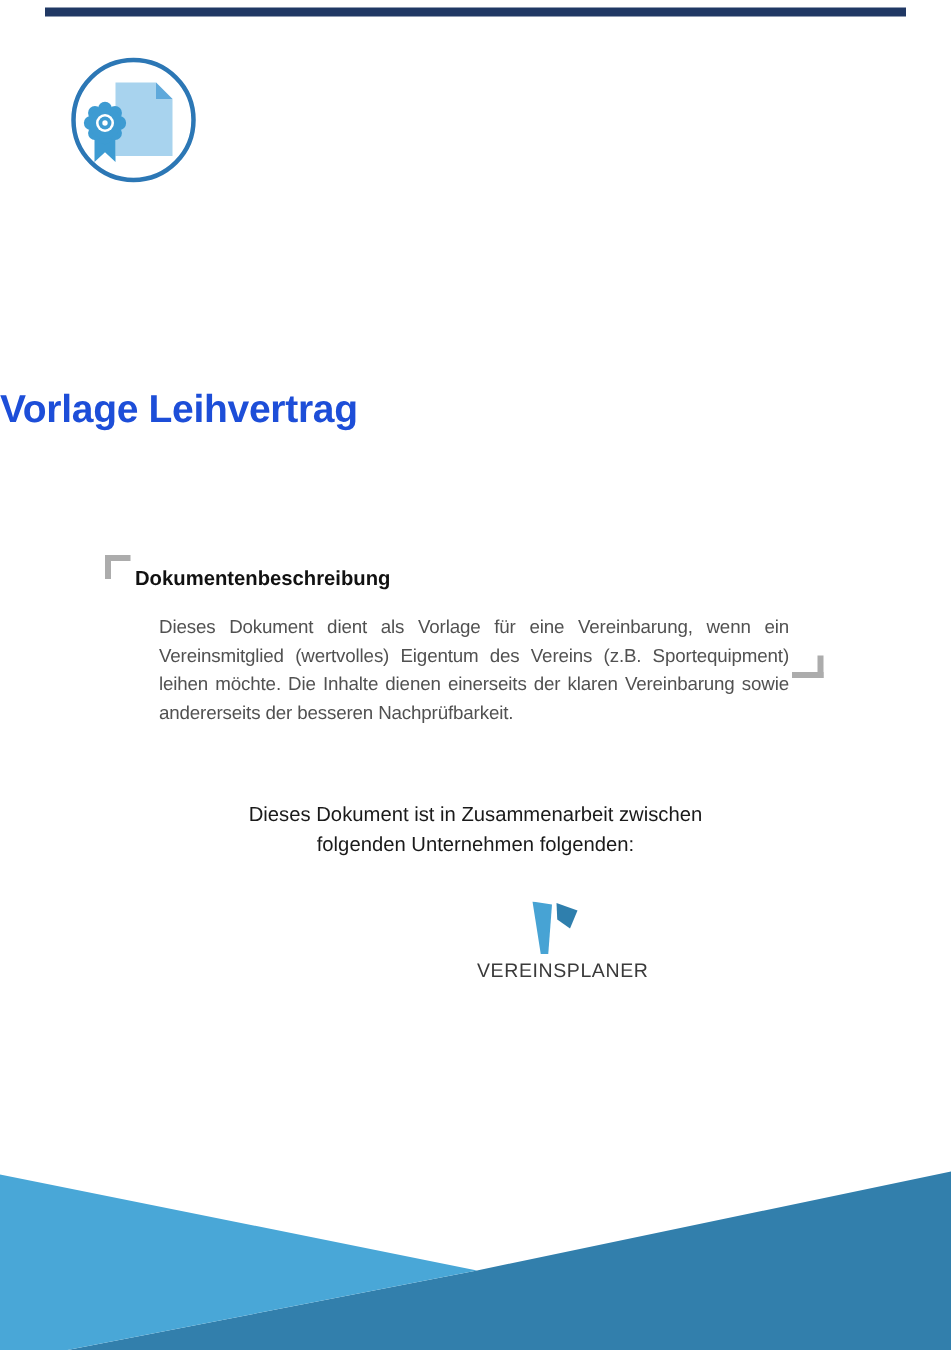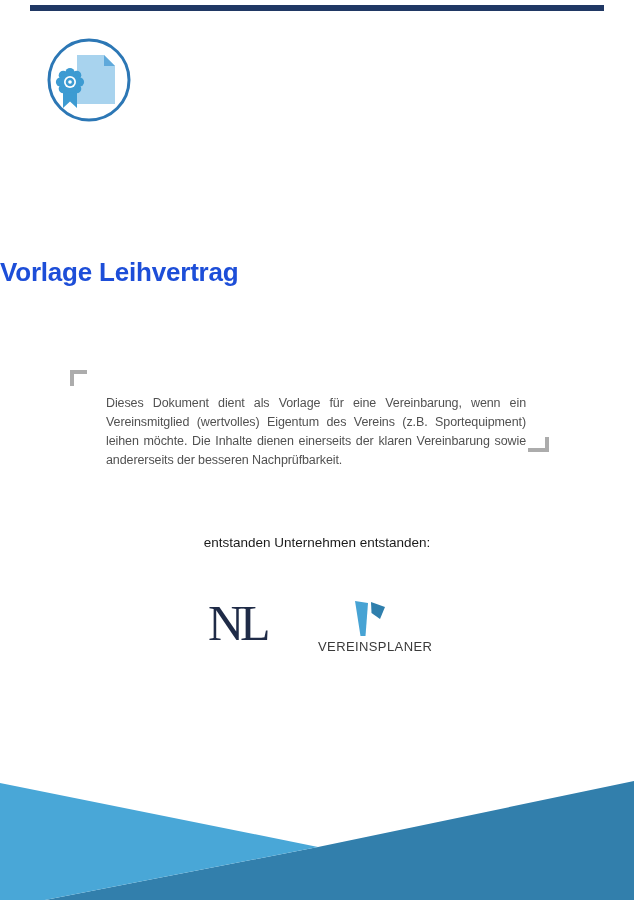--- a/index.html
+++ b/index.html
@@ -88,28 +88,29 @@
       <circle cx="23" cy="44" r="1.8" fill="#ffffff"></circle>
     </svg>
   </div>
 
   <h1 class="title">Vorlage Leihvertrag</h1>
 
   <span class="bracket-tl"></span>
   <span class="bracket-br"></span>
 
   <section class="desc">
+    <h2>Dokumentenbeschreibung</h2>
     <p>Dieses Dokument dient als Vorlage für eine Vereinbarung, wenn ein Vereinsmitglied (wertvolles) Eigentum des Vereins (z.B. Sportequipment) leihen möchte. Die Inhalte dienen einerseits der klaren Vereinbarung sowie andererseits der besseren Nachprüfbarkeit.</p>
   </section>
 
   <div class="collab">
-    <div>entstanden Unternehmen entstanden:</div>
+    <div>Dieses Dokument ist in Zusammenarbeit zwischen</div>
+    <div>folgenden Unternehmen folgenden:</div>
   </div>
 
-  <div class="nl-logo">NL</div>
 
   <div class="vp-logo">
     <svg class="vp-icon" viewBox="0 0 36 36">
       <path d="M3,0 L16,2 L13.5,35 L8.5,35 Z" fill="#47A3D4"></path>
       <path d="M19,1 L33,6 L28,18 L19.5,12 Z" fill="#2F7FAD"></path>
     </svg>
     <div class="vp-text">VEREINSPLANER</div>
   </div>
 
   <svg class="footer-svg" viewBox="0 0 634 120" preserveAspectRatio="none">

